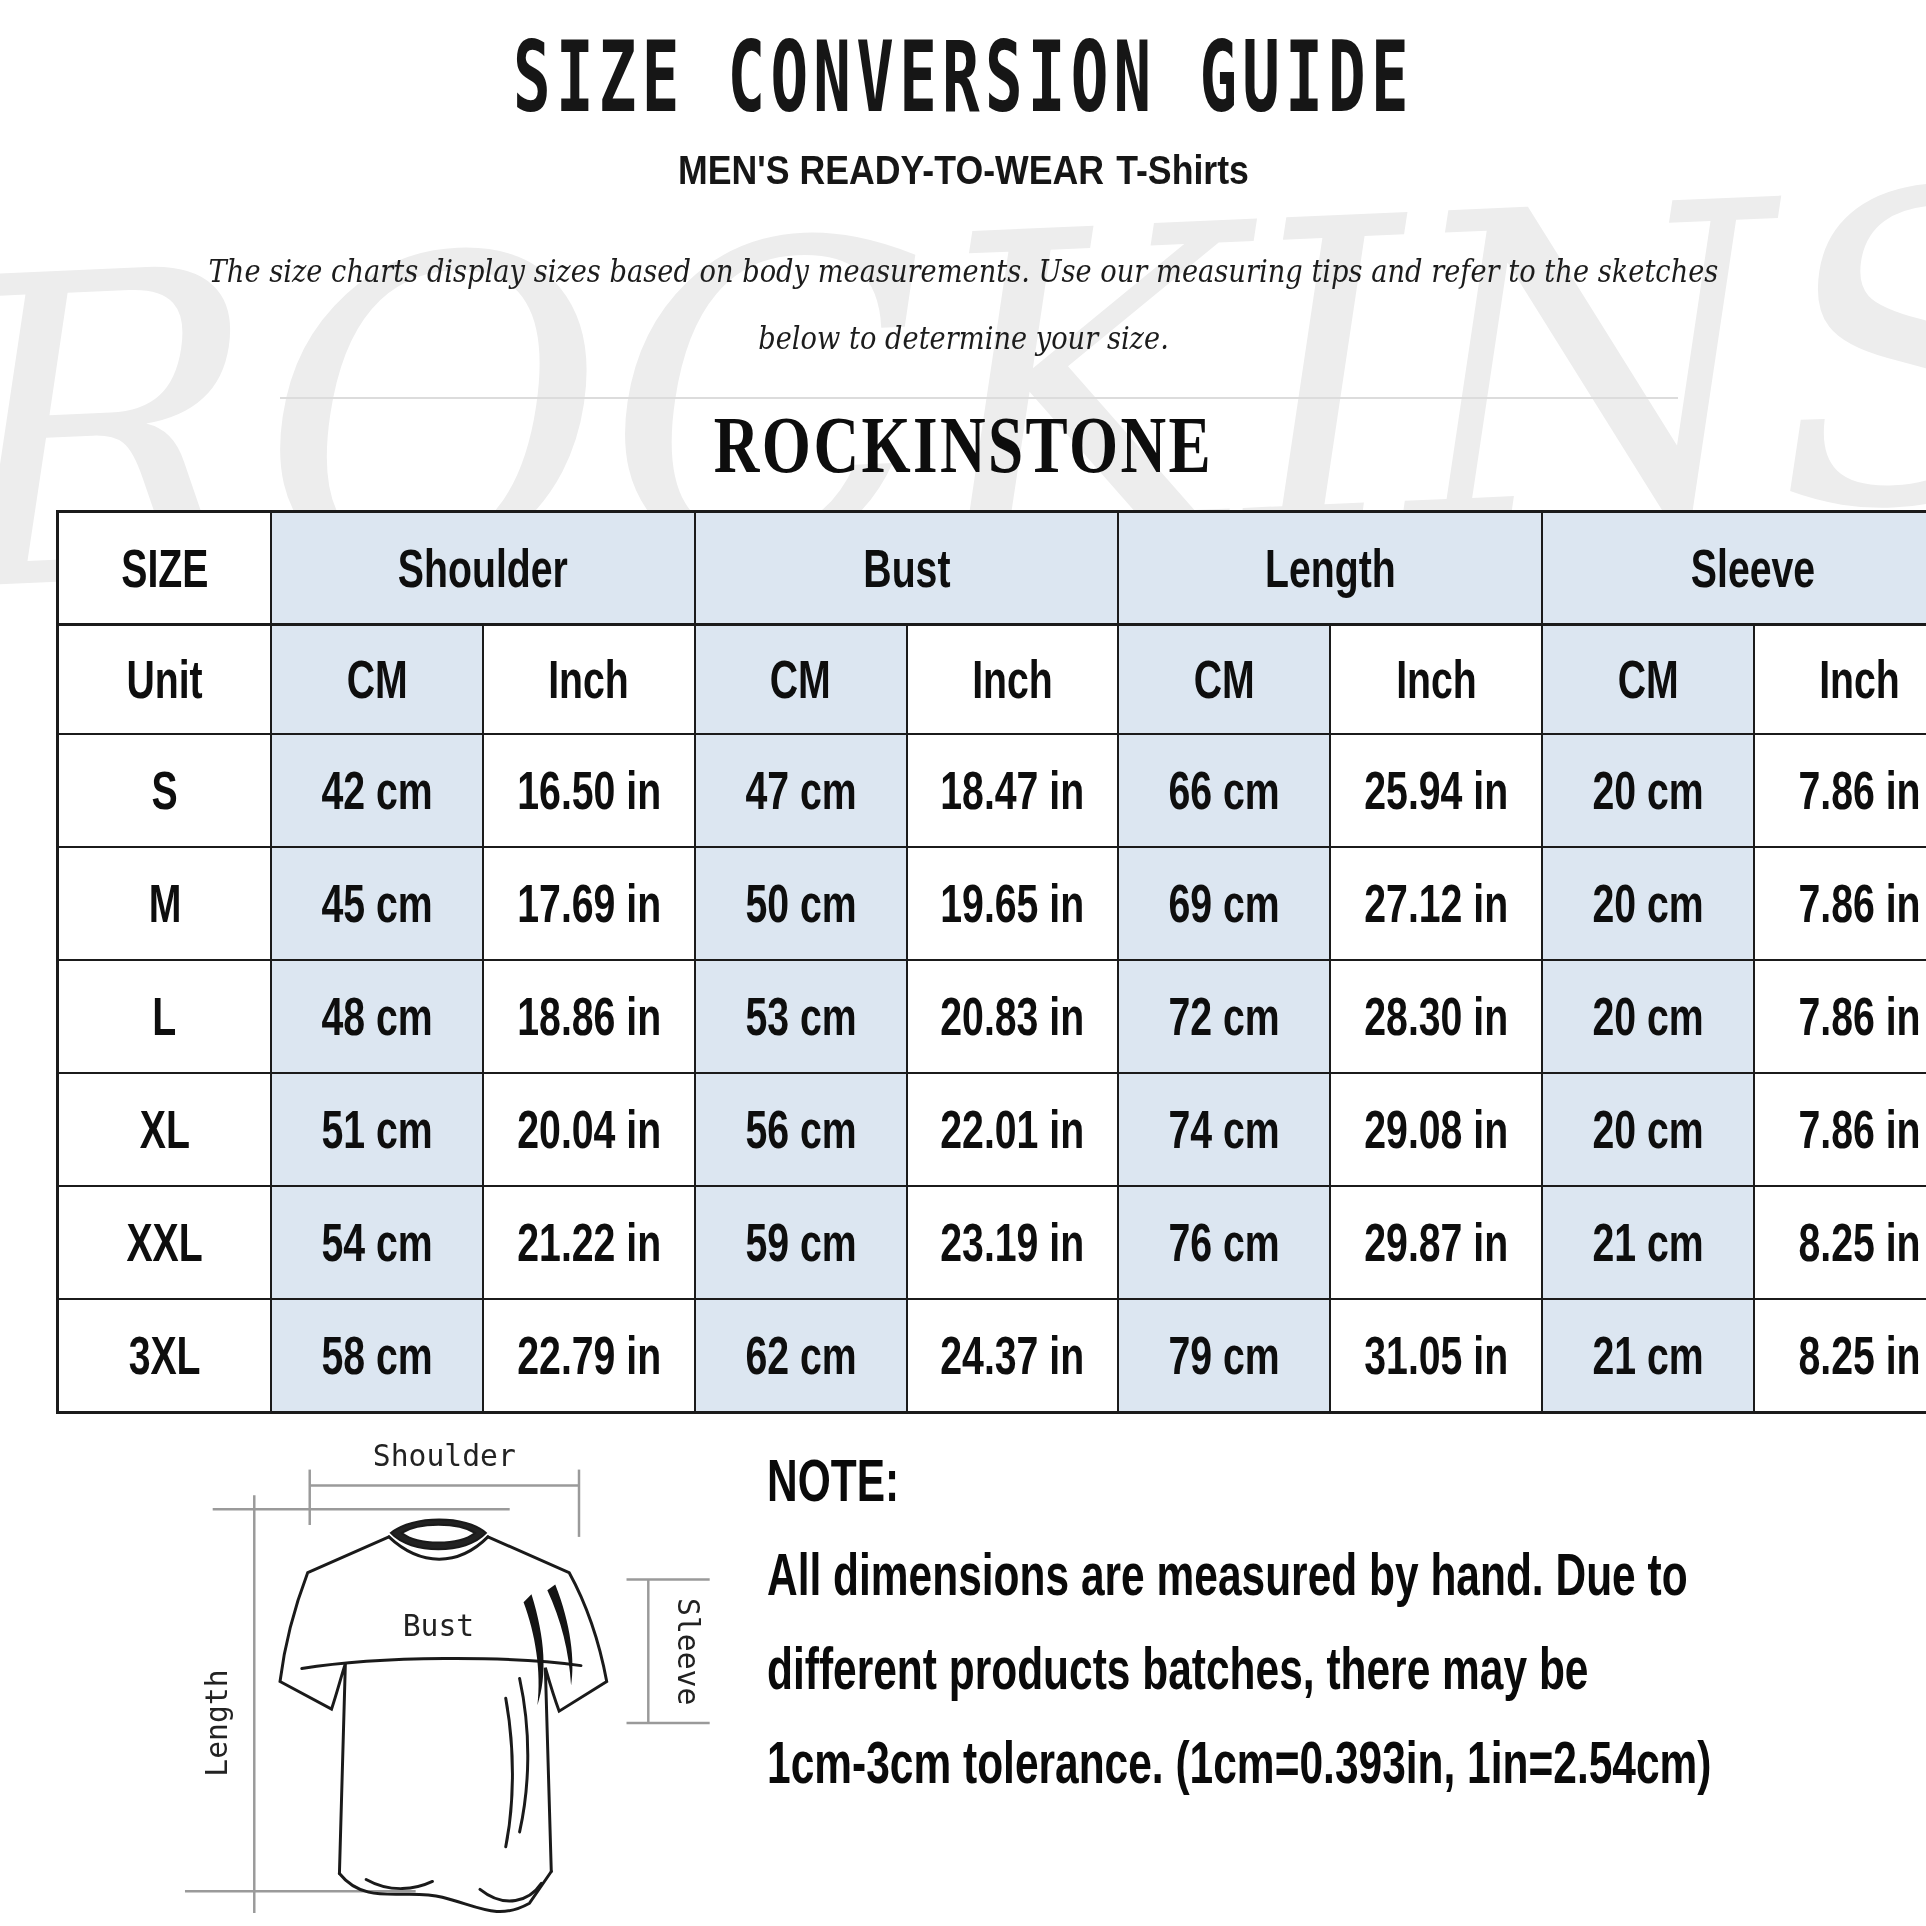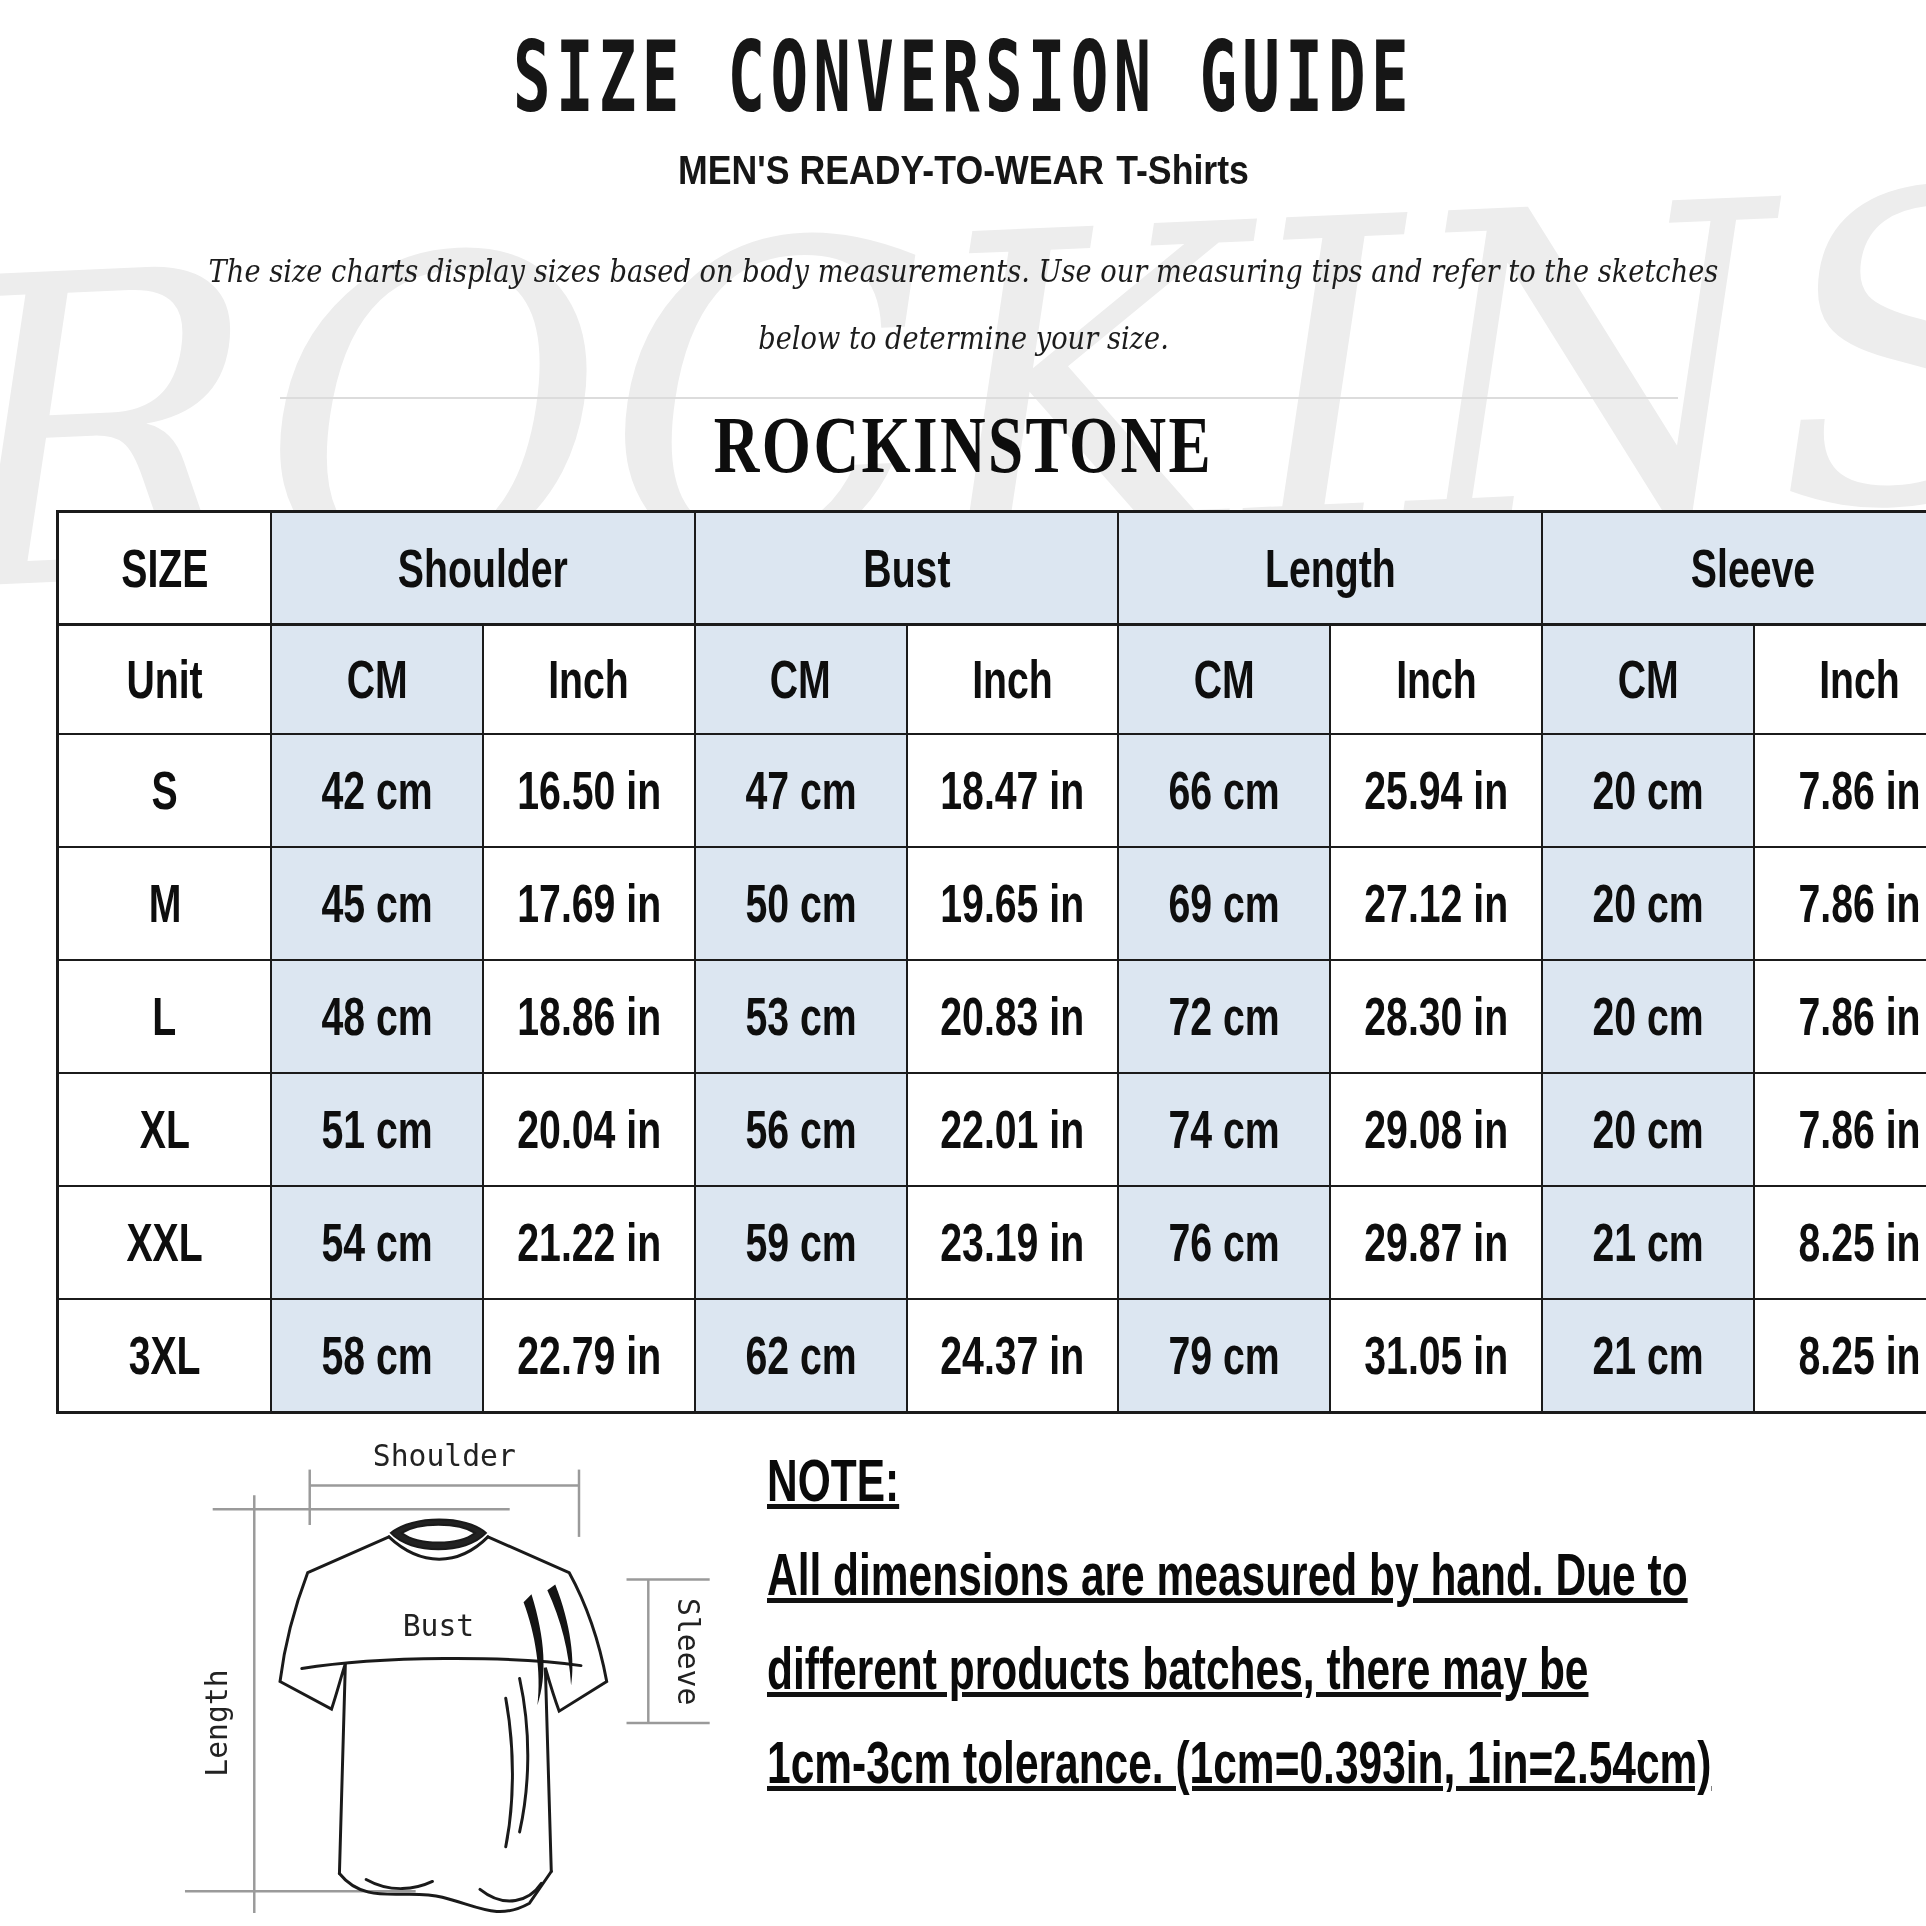--- a/index.html
+++ b/index.html
@@ -42,21 +42,21 @@
   .unit-row td{height:107px;text-align:center;}
   .data-row td{height:111px;}
   .blu{background:#dce6f1;}
   .v{display:inline-block;font-weight:700;font-size:53px;color:#0e0e0e;
      transform:scaleX(0.74);transform-origin:center center;white-space:nowrap;}
 
   
   .bottom{position:absolute;top:1426px;left:0;width:1927px;height:501px;z-index:1;}
   .diagram{position:absolute;left:183px;top:0;}
   .diagram text{font-family:"DejaVu Sans Mono",monospace;font-size:30px;fill:#222;}
-  .note{position:absolute;left:767px;top:26px;width:1148px;text-decoration:underline;}
+  .note{position:absolute;left:767px;top:26px;width:1148px;}
   .note p{margin:0 0 35px 0;font-weight:700;font-size:59px;line-height:59px;color:#0a0a0a;
           transform:scaleX(0.72);transform-origin:left center;white-space:nowrap;}
 </style>
 </head>
 <body>
 
 <div class="page">
 
   <div class="watermark">ROCKINSTONE</div>
 

